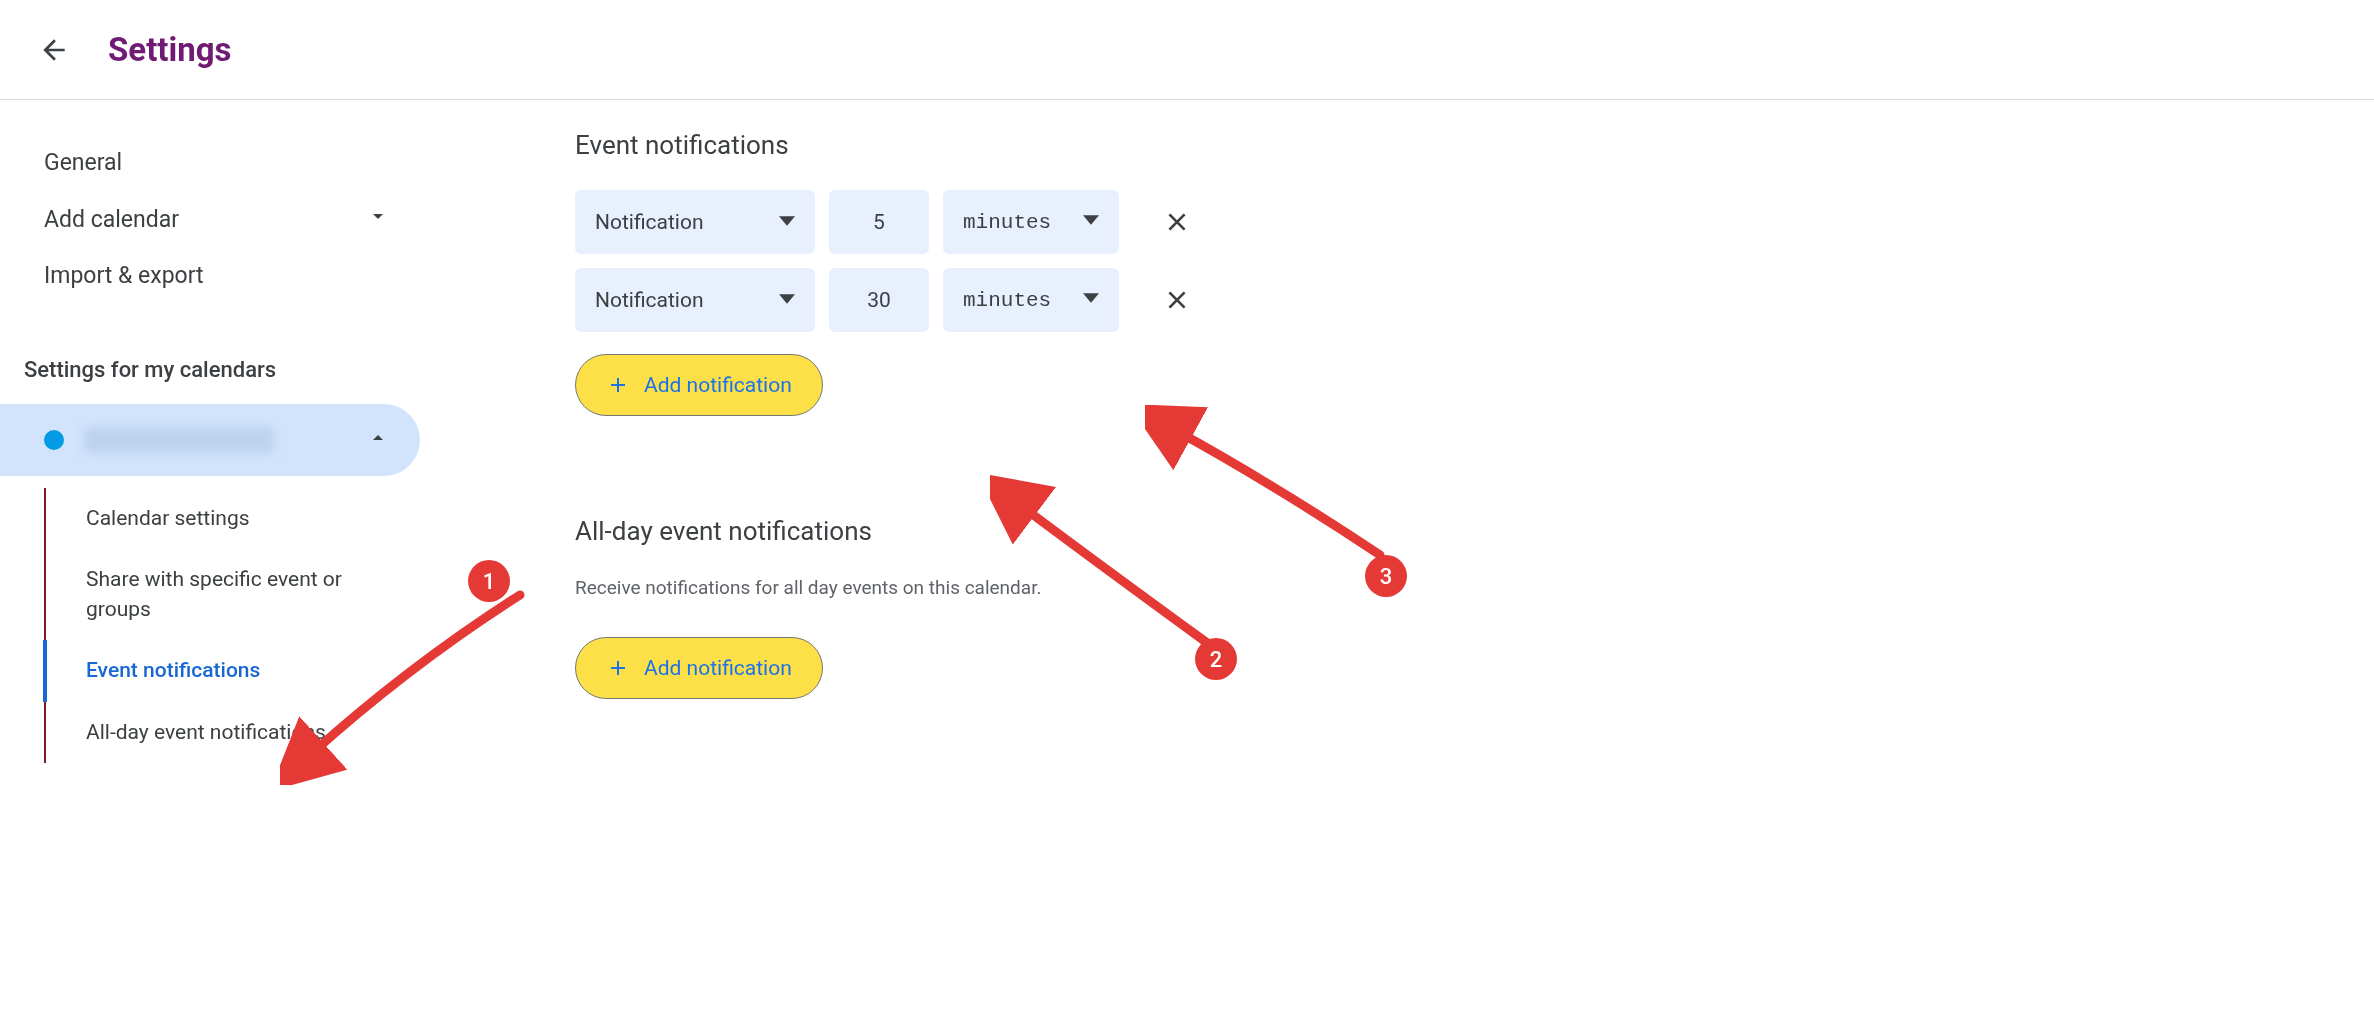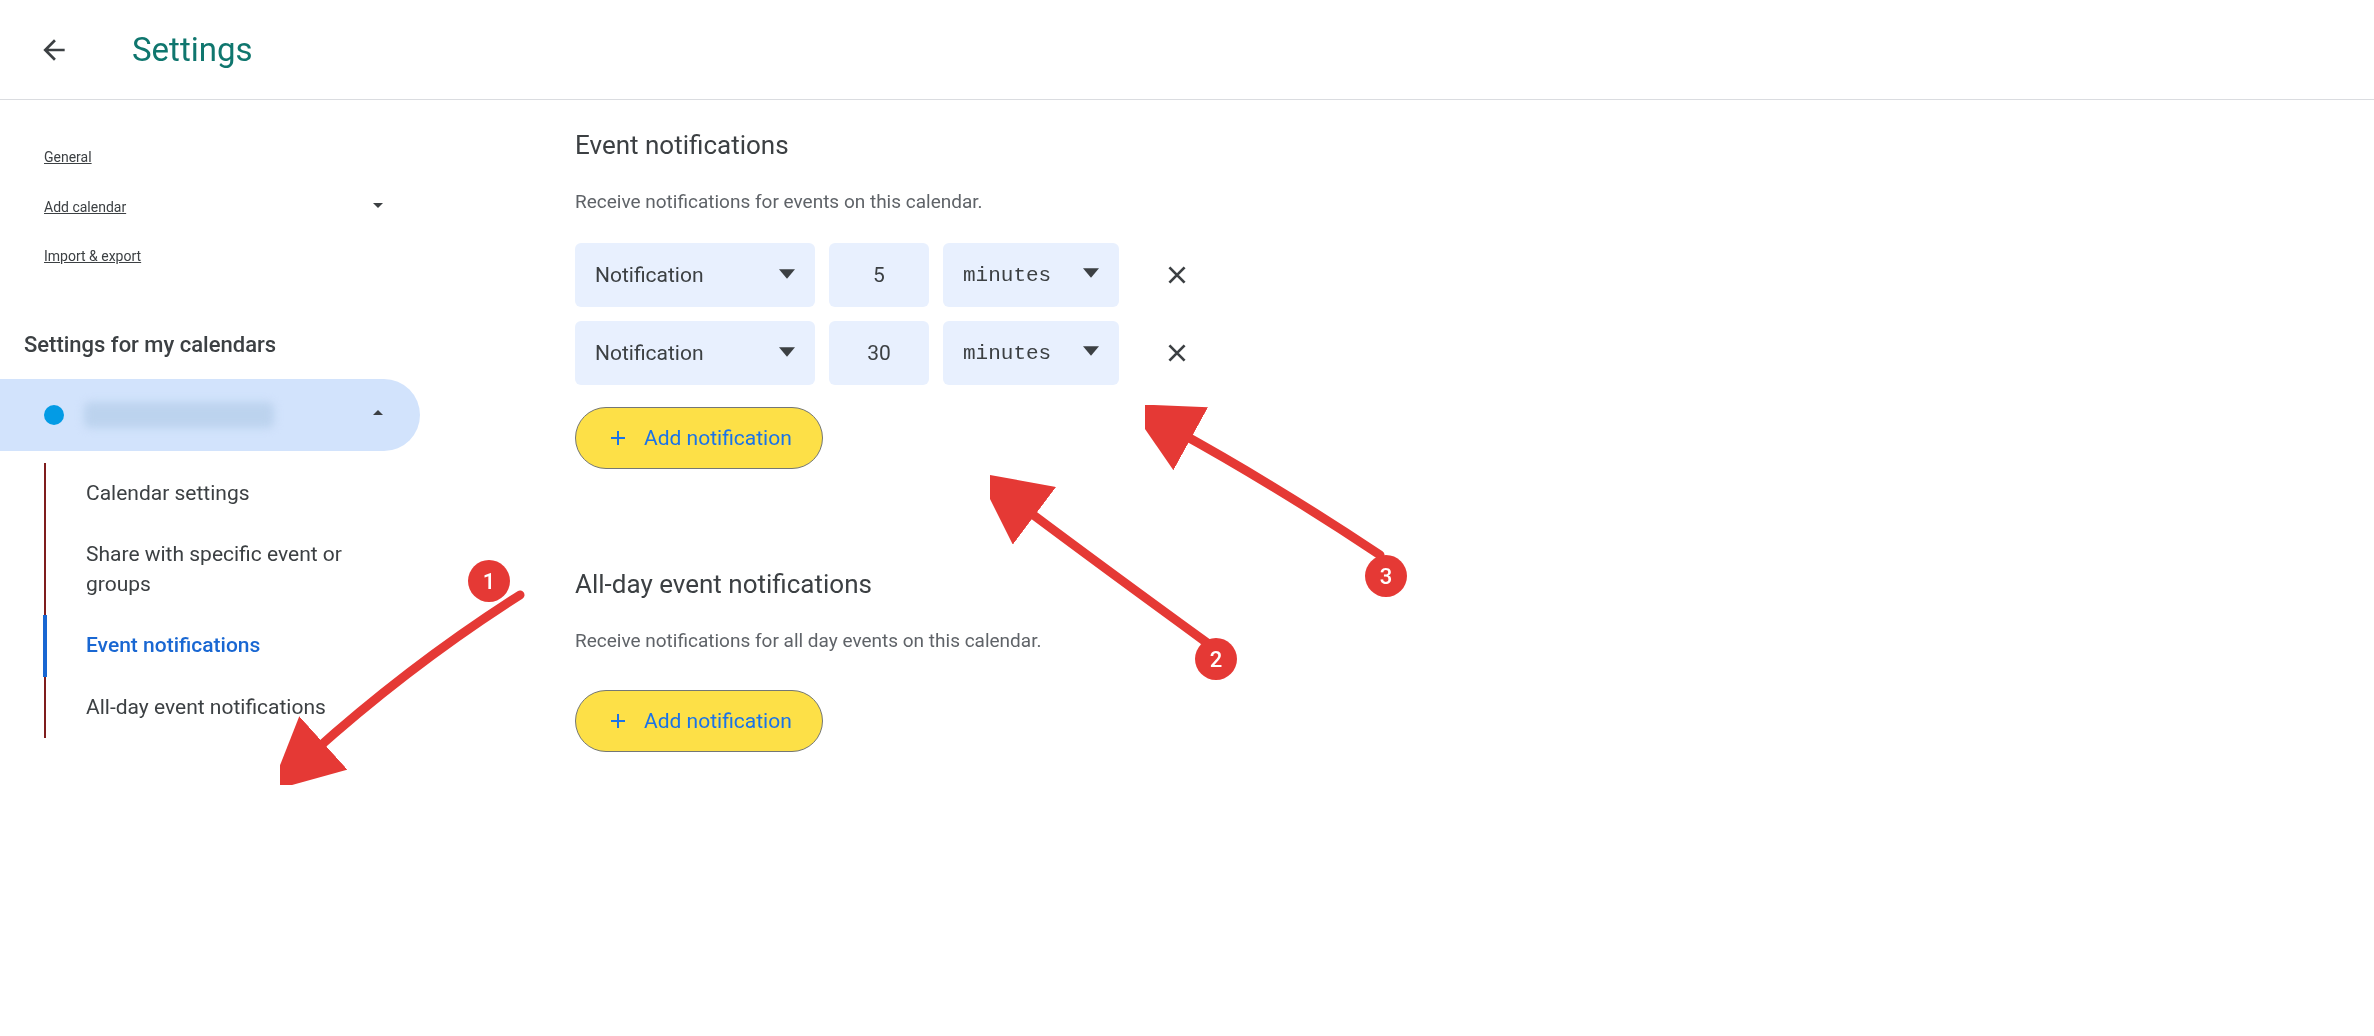--- a/index.html
+++ b/index.html
@@ -25,38 +25,36 @@
     display: flex;
     align-items: center;
     justify-content: center;
     cursor: pointer;
     margin-right: 30px;
     border-radius: 50%;
   }
   .back-arrow svg { width: 32px; height: 32px; fill: #3c4043; }
   .header-title {
     font-size: 33px;
-    color: #0f766e;
-    font-weight: 400;
-    margin-left: 24px;
+    color: #701a75;
+    font-weight: 700;
   }
   .layout {
     display: flex;
   }
   .sidebar {
     width: 420px;
     padding-top: 35px;
     padding-left: 0;
   }
   .side-item {
-    font-size: 14px;
+    font-size: 23px;
     color: #3c4043;
     padding: 14px 0 14px 44px;
     cursor: pointer;
-    text-decoration: underline;
   }
   .side-item.expandable {
     display: flex;
     align-items: center;
     justify-content: space-between;
     padding-right: 30px;
   }
   .chevron svg { width: 24px; height: 24px; fill: #3c4043; }
   .side-heading {
     font-size: 22px;
@@ -244,21 +242,20 @@
       <div class="sub-item">Calendar settings</div>
       <div class="sub-item">Share with specific event or groups</div>
       <div class="sub-item active">Event notifications</div>
       <div class="sub-item">All-day event notifications</div>
     </div>
   </div>
 
   <div class="main">
     <div>
       <div class="section-title">Event notifications</div>
-      <div class="section-desc">Receive notifications for events on this calendar.</div>
 
       <div class="notif-row">
         <div class="chip chip-method">
           <span>Notification</span>
           <span class="dropdown-tri"><svg viewBox="0 0 10 6">
                 <path d="M0 0l5 6 5-6z"></path>
               </svg></span>
         </div>
         <div class="chip chip-value">
           <span>5</span>

